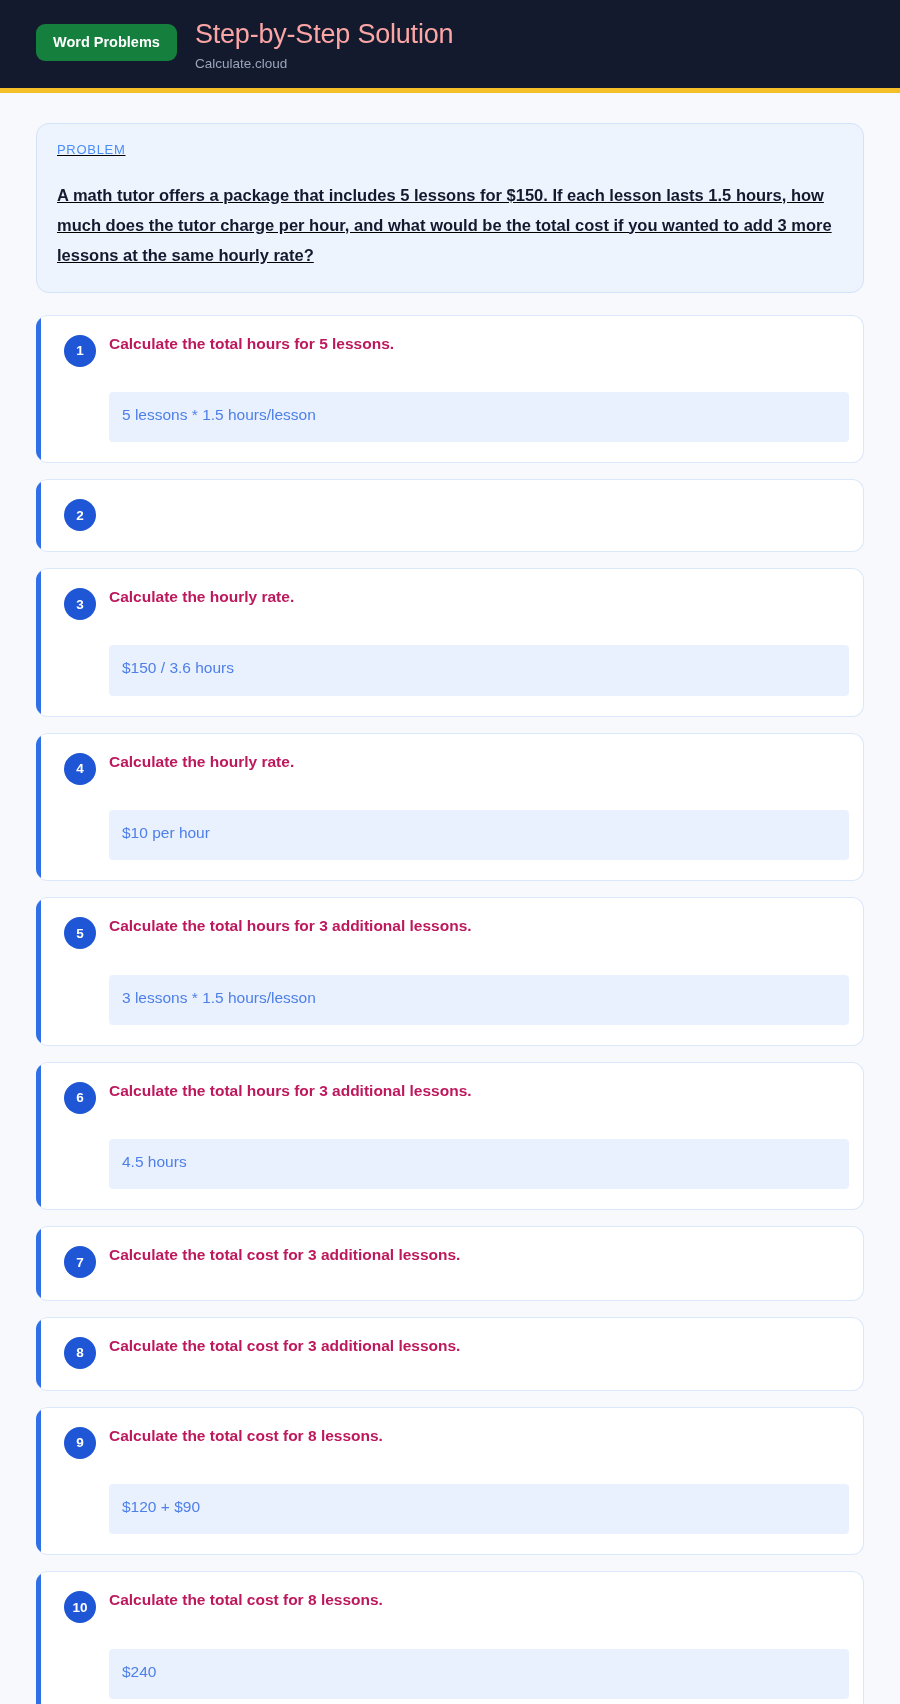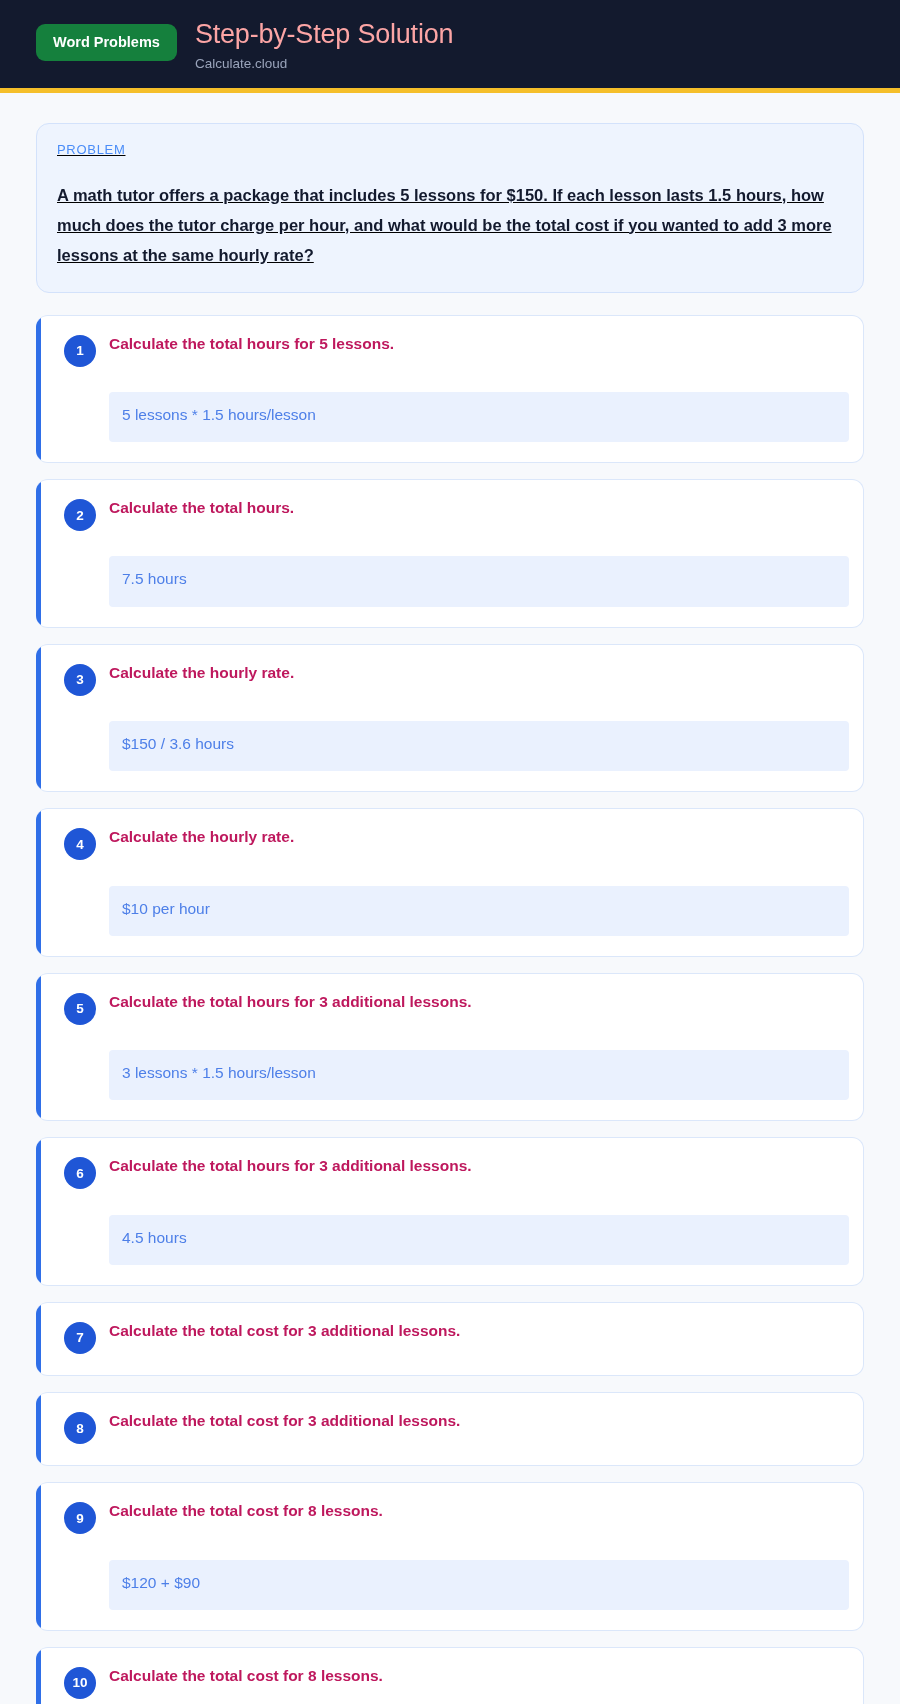--- a/index.html
+++ b/index.html
@@ -149,24 +149,20 @@
     <div class="steps" id="steps-container">
         <div class="step-card">
           <div class="step-num">1</div>
           <div class="step-body">
             <div class="step-title">Calculate the total hours for 5 lessons.</div>
             <div class="step-expr">5 lessons * 1.5 hours/lesson</div>
           </div>
         </div>
         <div class="step-card">
           <div class="step-num">2</div>
-          <div class="step-body">
-            <div class="step-title">Calculate the total hours.</div>
-            <div class="step-expr">7.5 hours</div>
-          </div>
         </div>
         <div class="step-card">
           <div class="step-num">3</div>
           <div class="step-body">
             <div class="step-title">Calculate the hourly rate.</div>
             <div class="step-expr">$150 / 3.6 hours</div>
           </div>
         </div>
         <div class="step-card">
           <div class="step-num">4</div>

